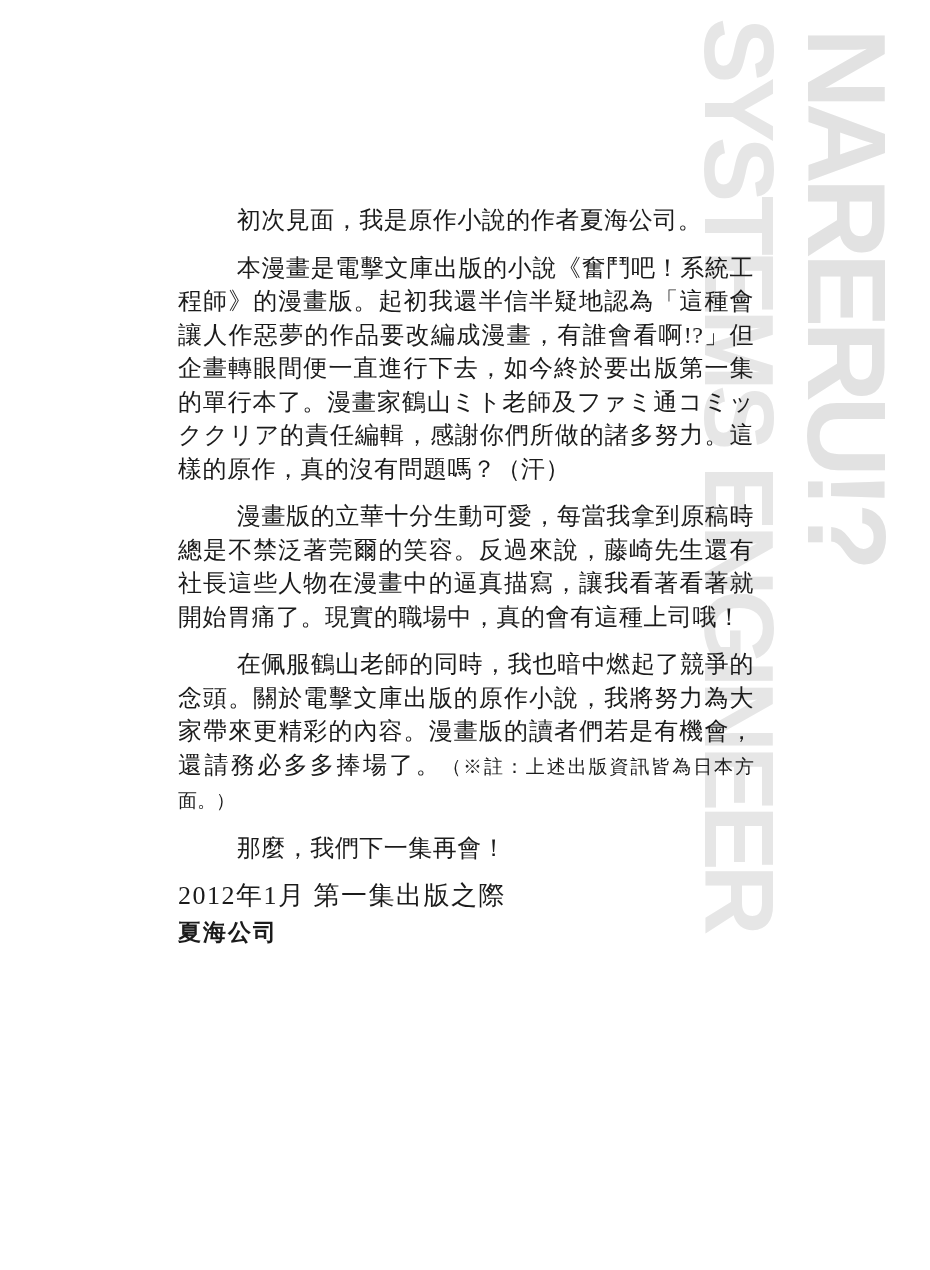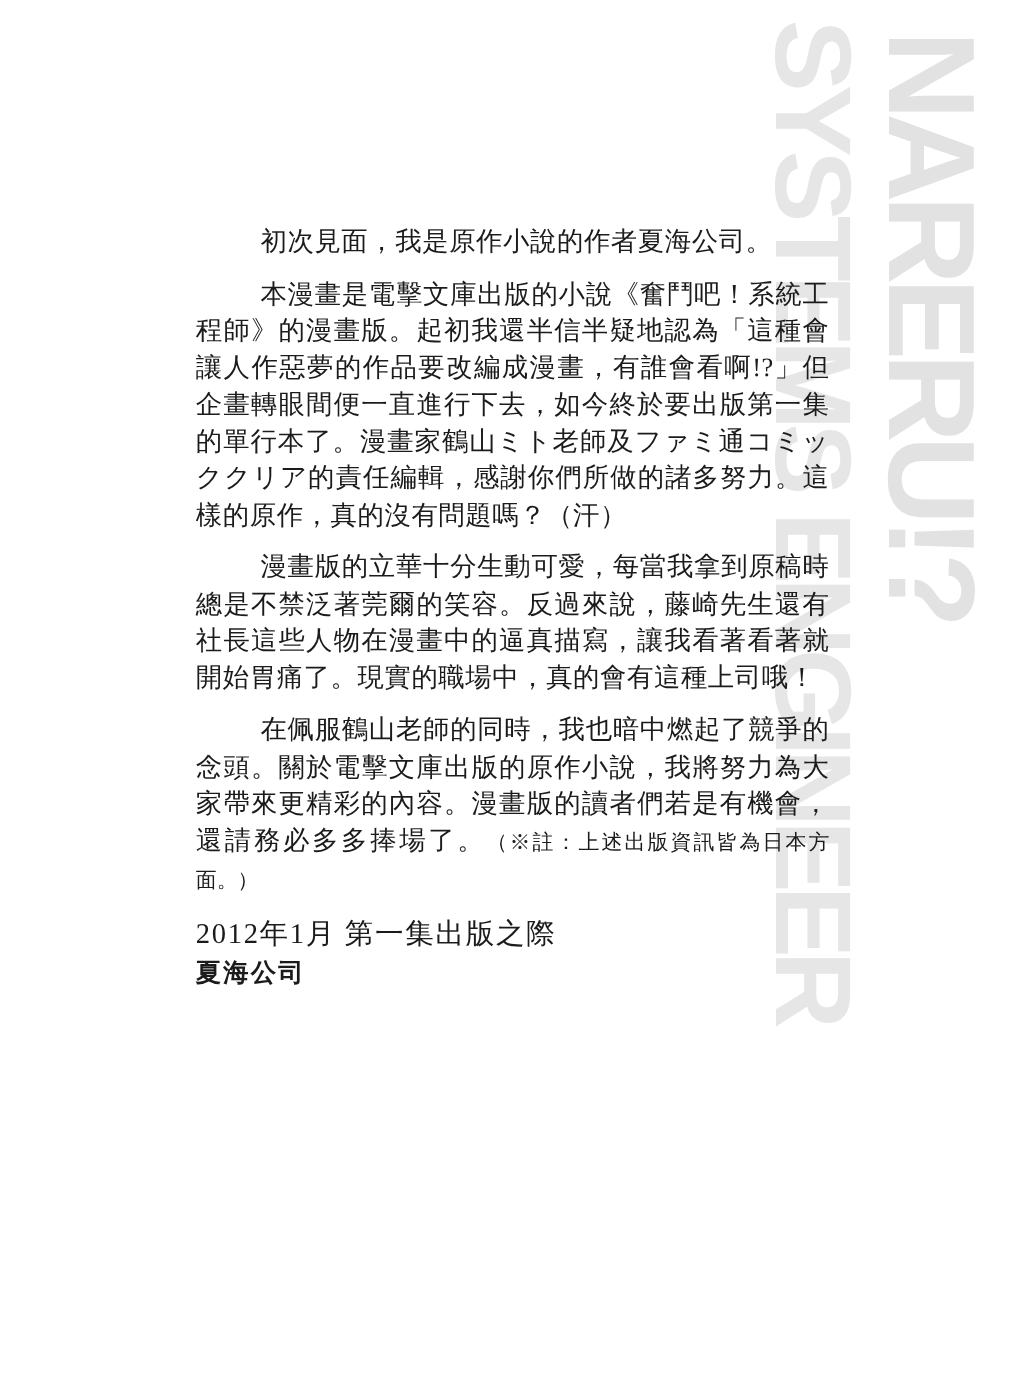--- a/index.html
+++ b/index.html
@@ -103,20 +103,21 @@
   <div class="content">
     <p>初次見面，我是原作小說的作者夏海公司。</p>
 
     <p>本漫畫是電擊文庫出版的小說《奮鬥吧！系統工程師》的漫畫版。起初我還半信半疑地認為「這種會讓人作惡夢的作品要改編成漫畫，有誰會看啊!?」但企畫轉眼間便一直進行下去，如今終於要出版第一集的單行本了。漫畫家鶴山ミト老師及ファミ通コミッククリア的責任編輯，感謝你們所做的諸多努力。這樣的原作，真的沒有問題嗎？（汗）</p>
 
     <p>漫畫版的立華十分生動可愛，每當我拿到原稿時總是不禁泛著莞爾的笑容。反過來說，藤崎先生還有社長這些人物在漫畫中的逼真描寫，讓我看著看著就開始胃痛了。現實的職場中，真的會有這種上司哦！</p>
 
 
     <p><span>在佩服鶴山老師的同時，我也暗中燃起了競爭的念頭。關於電擊文庫出版的原作小說，我將努力為大家帶來更精彩的內容。漫畫版的讀者們若是有機會，還請務必多多捧場了。</span><span class="note">（※註：上述出版資訊皆為日本方面。）</span></p>
 
+    <p>那麼，我們下一集再會！</p>
 
     <div class="colophon">
       <div class="date-line">2012年1月 第一集出版之際</div>
       <div class="signature">夏海公司</div>
     </div>
   </div>
 
 </div>
 
 </body></html>

